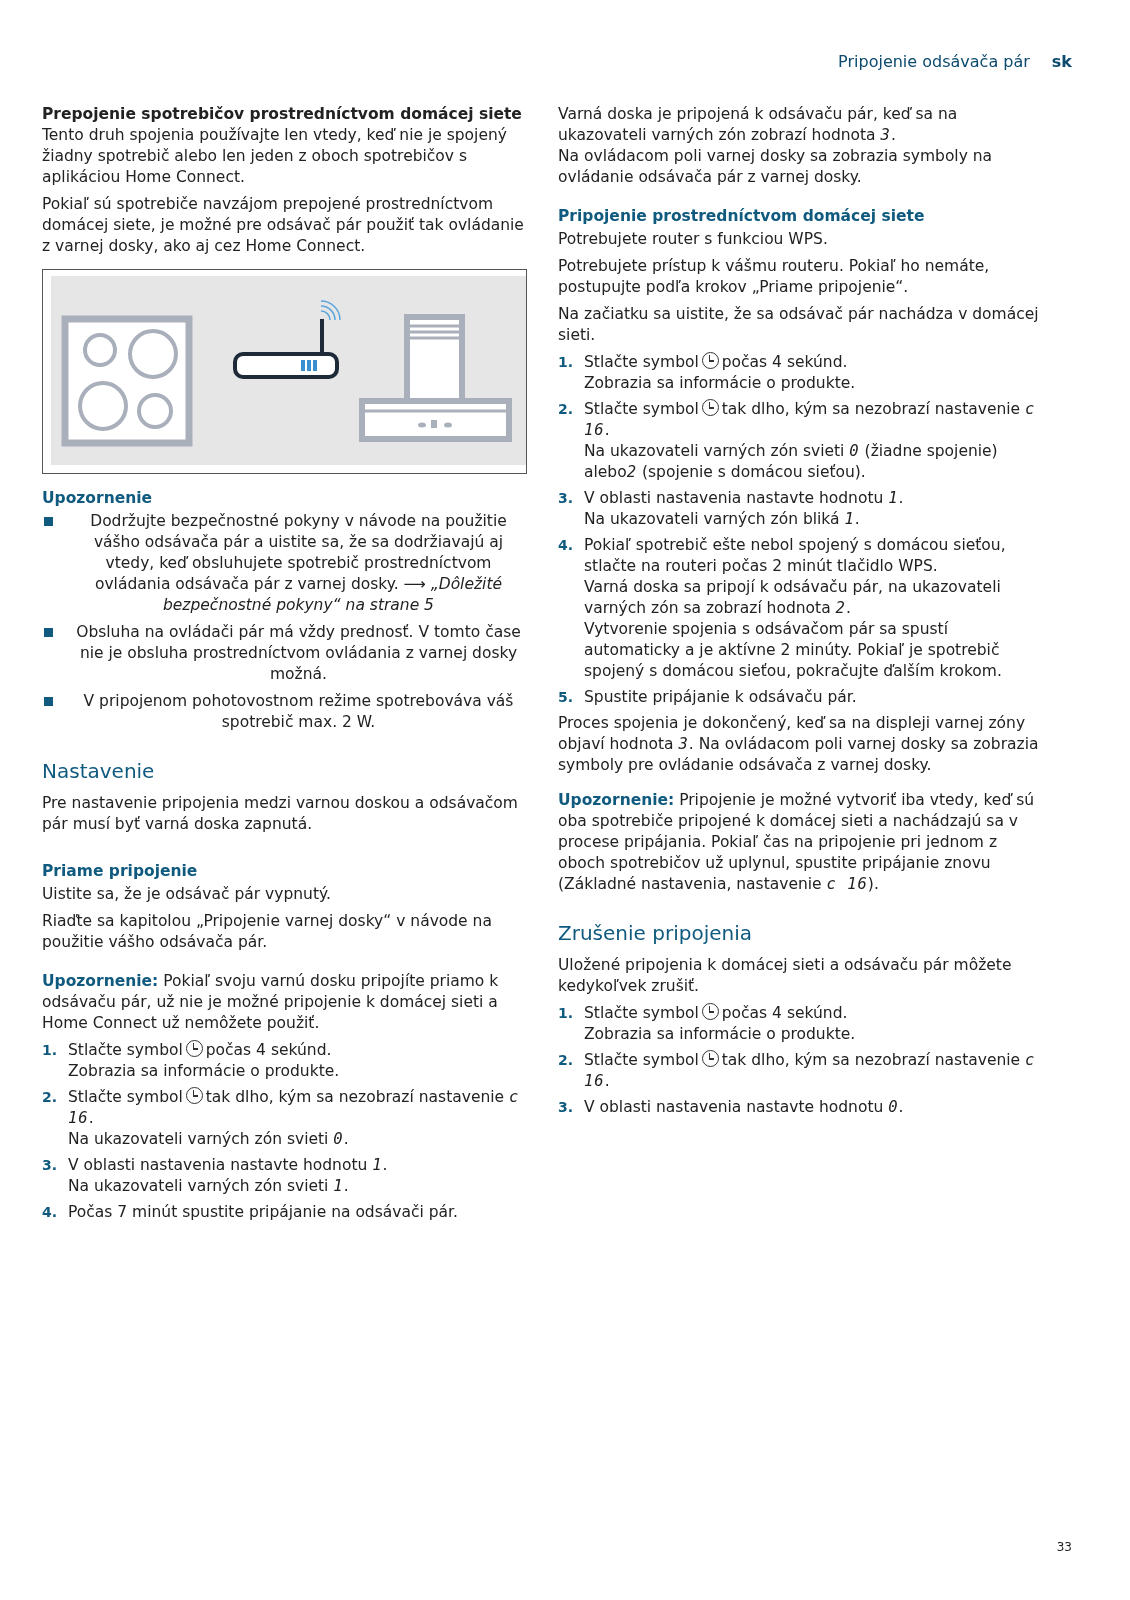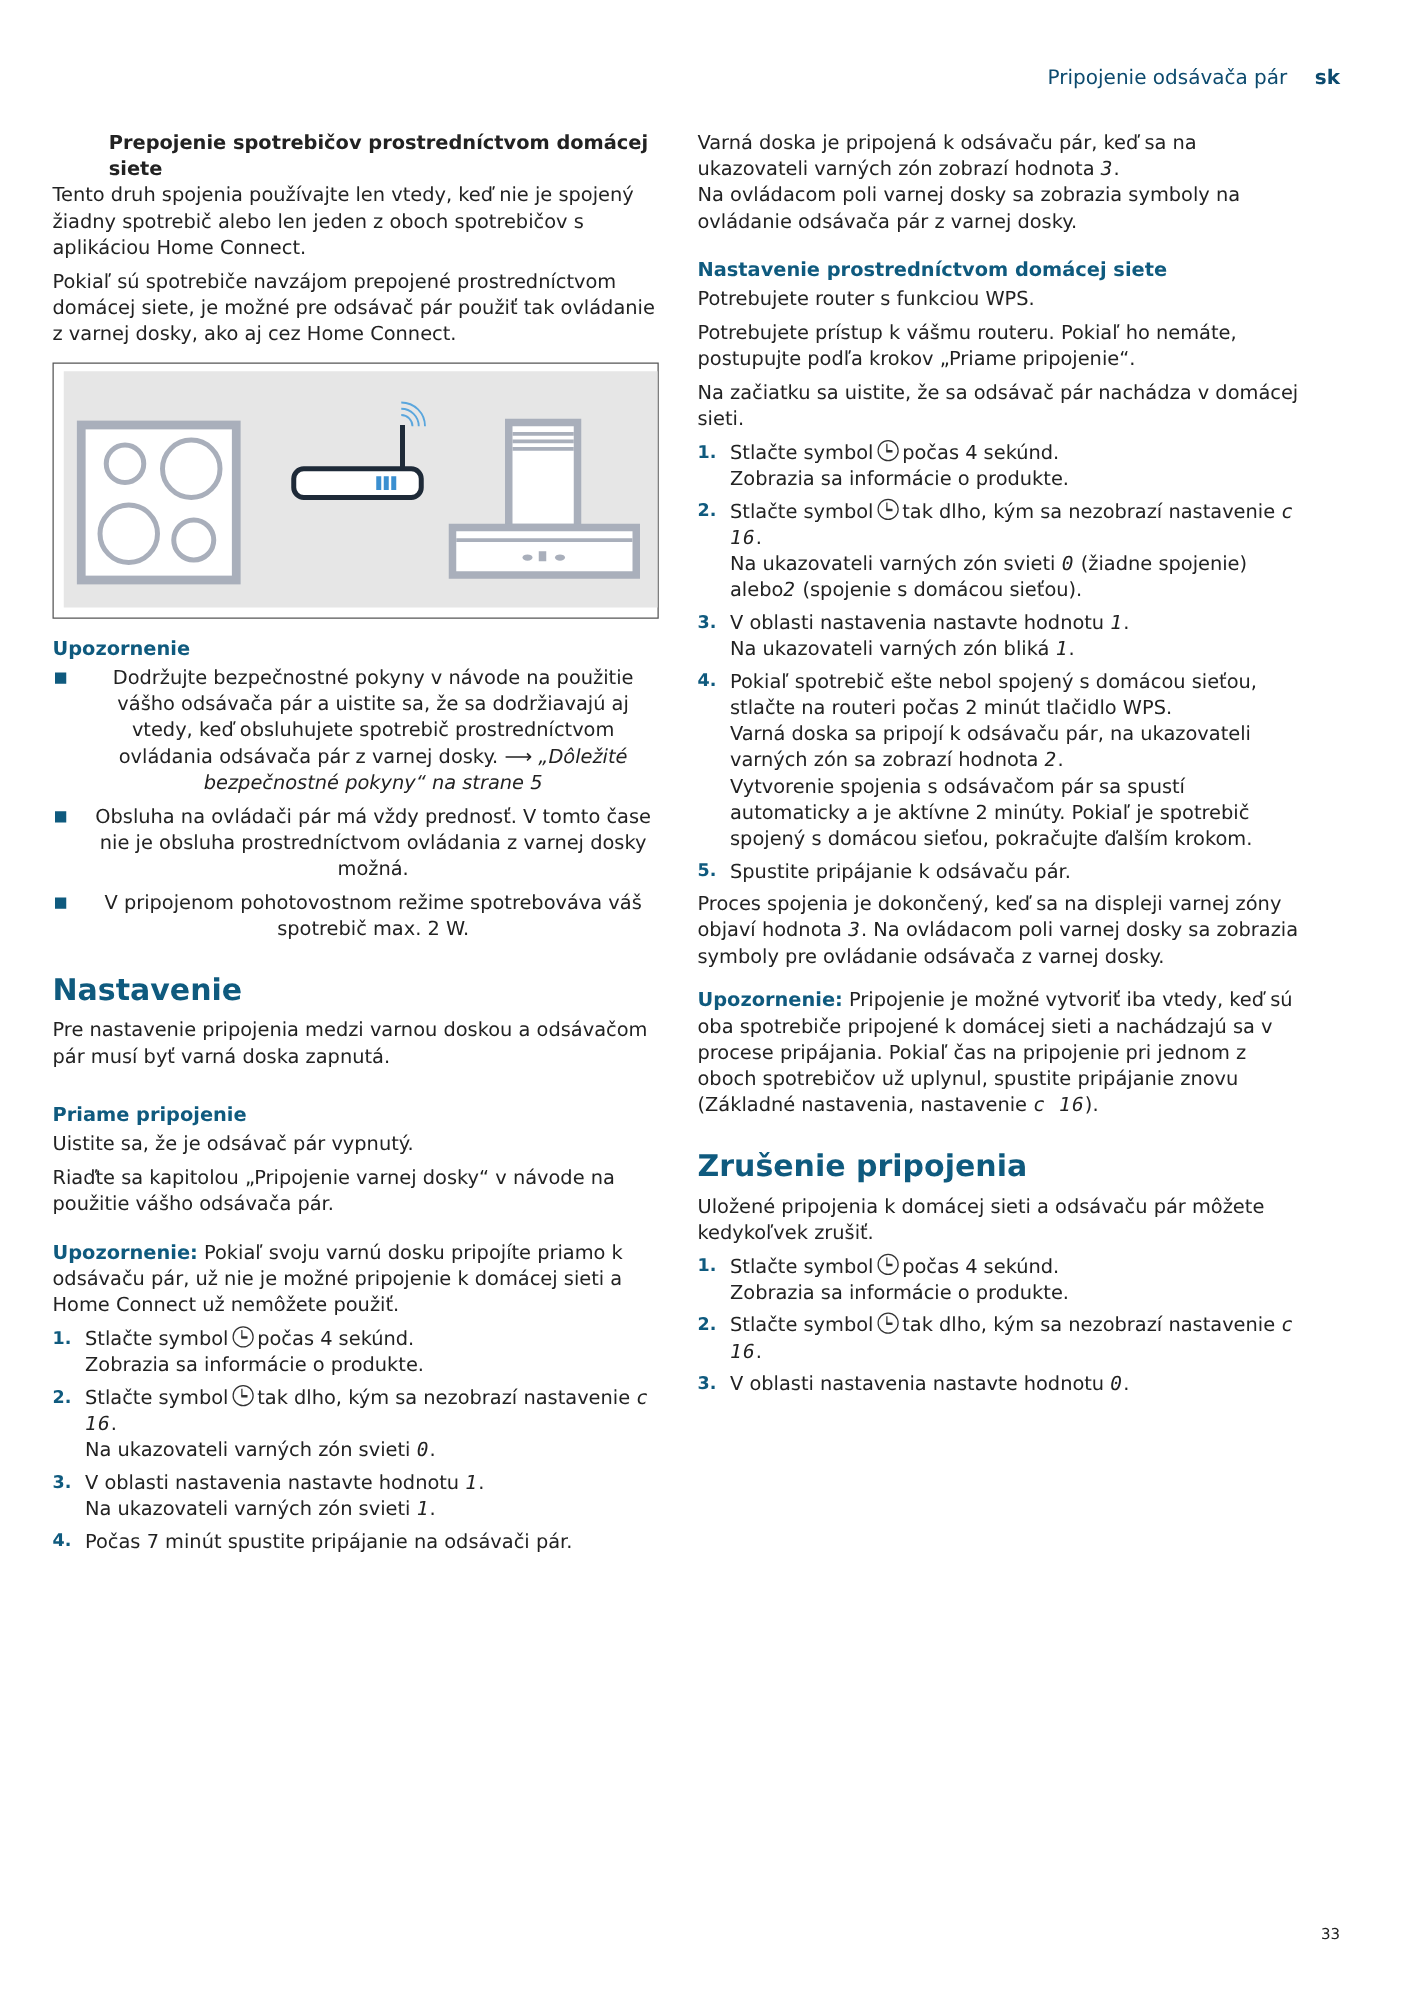--- a/index.html
+++ b/index.html
@@ -4,22 +4,22 @@
 <style>
   html,body{margin:0;padding:0;background:#fff;}
   body{width:1130px;height:1600px;position:relative;overflow:hidden;
        font-family:"DejaVu Sans","Liberation Sans",sans-serif;color:#222;}
   .hdr{position:absolute;top:52px;right:58px;font-size:16px;color:#0c4a6e;}
   .hdr .sk{font-weight:bold;margin-left:22px;}
   .col{position:absolute;top:104px;width:485px;font-size:15.5px;line-height:21px;}
   .col.left{left:42px;}
   .col.right{left:558px;}
   p{margin:0 0 6px 0;}
-  .bold{font-weight:bold;margin-left:45px;}
-  h2{font-size:24px;font-weight:bold;color:#0f5a7e;margin:26px 0 10px 0;line-height:24px;}
+  .bold{font-weight:bold;}
+  h2{font-size:20px;font-weight:normal;color:#0f5a7e;margin:26px 0 10px 0;line-height:24px;}
   h3{font-size:15.5px;font-weight:bold;color:#0f5a7e;margin:18px 0 2px 0;line-height:21px;}
   .lbl{font-weight:bold;color:#0f5a7e;}
   .figure{border:1px solid #555;height:203px;margin:12px 0 14px 0;position:relative;}
   .figure .bg{position:absolute;left:8px;top:6px;right:0;bottom:8px;background:#e6e6e6;}
   ul.bullets{list-style:none;margin:0;padding:0;text-align:center;}
   ul.bullets li{position:relative;padding-left:28px;margin-bottom:6px;}
   ul.bullets li:before{content:"";position:absolute;left:2px;top:6px;width:9px;height:9px;background:#0f5a7e;}
   ol.steps{list-style:none;margin:0;padding:0;}
   ol.steps li{position:relative;padding-left:26px;margin-bottom:5px;}
   ol.steps .num{position:absolute;left:0;top:0;color:#0f5a7e;font-weight:bold;font-size:14px;}
@@ -95,21 +95,21 @@
     <li><span class="num">1.</span><span>Stlačte symbol</span><span class="clock"></span><span>počas 4 sekúnd.</span><br><span>Zobrazia sa informácie o produkte.</span></li>
     <li><span class="num">2.</span><span>Stlačte symbol</span><span class="clock"></span><span>tak dlho, kým sa nezobrazí nastavenie</span> <span class="seg">c 16</span>.<br><span>Na ukazovateli varných zón svieti</span> <span class="seg">0</span>.</li>
     <li><span class="num">3.</span><span>V oblasti nastavenia nastavte hodnotu</span> <span class="seg">1</span>.<br><span>Na ukazovateli varných zón svieti</span> <span class="seg">1</span>.</li>
     <li><span class="num">4.</span><span>Počas 7 minút spustite pripájanie na odsávači pár.</span></li>
   </ol>
 </div>
 
 <div class="col right">
   <p><span>Varná doska je pripojená k odsávaču pár, keď sa na ukazovateli varných zón zobrazí hodnota</span> <span class="seg">3</span>.<br><span>Na ovládacom poli varnej dosky sa zobrazia symboly na ovládanie odsávača pár z varnej dosky.</span></p>
 
-  <h3>Nastavenie prostredníctvom domácej siete</h3>
+  <h3>Pripojenie prostredníctvom domácej siete</h3>
   <p>Potrebujete router s funkciou WPS.</p>
   <p>Potrebujete prístup k vášmu routeru. Pokiaľ ho nemáte, postupujte podľa krokov „Priame pripojenie“.</p>
   <p>Na začiatku sa uistite, že sa odsávač pár nachádza v domácej sieti.</p>
 
   <ol class="steps">
     <li><span class="num">1.</span><span>Stlačte symbol</span><span class="clock"></span><span>počas 4 sekúnd.</span><br><span>Zobrazia sa informácie o produkte.</span></li>
     <li><span class="num">2.</span><span>Stlačte symbol</span><span class="clock"></span><span>tak dlho, kým sa nezobrazí nastavenie</span> <span class="seg">c 16</span>.<br><span>Na ukazovateli varných zón svieti</span> <span class="seg">0</span> <span>(žiadne spojenie) alebo</span><span class="seg">2</span> <span>(spojenie s domácou sieťou).</span></li>
     <li><span class="num">3.</span><span>V oblasti nastavenia nastavte hodnotu</span> <span class="seg">1</span>.<br><span>Na ukazovateli varných zón bliká</span> <span class="seg">1</span>.</li>
     <li><span class="num">4.</span><span>Pokiaľ spotrebič ešte nebol spojený s domácou sieťou, stlačte na routeri počas 2 minút tlačidlo WPS.</span><br><span>Varná doska sa pripojí k odsávaču pár, na ukazovateli varných zón sa zobrazí hodnota</span> <span class="seg">2</span>.<br><span>Vytvorenie spojenia s odsávačom pár sa spustí automaticky a je aktívne 2 minúty. Pokiaľ je spotrebič spojený s domácou sieťou, pokračujte ďalším krokom.</span></li>
     <li><span class="num">5.</span><span>Spustite pripájanie k odsávaču pár.</span></li>

